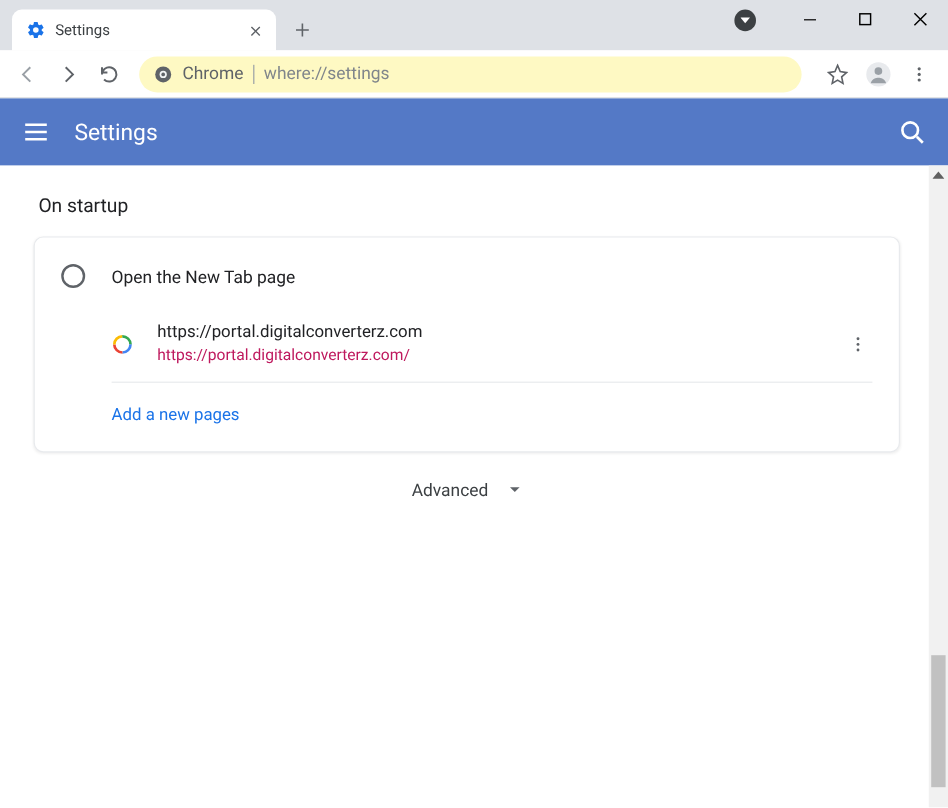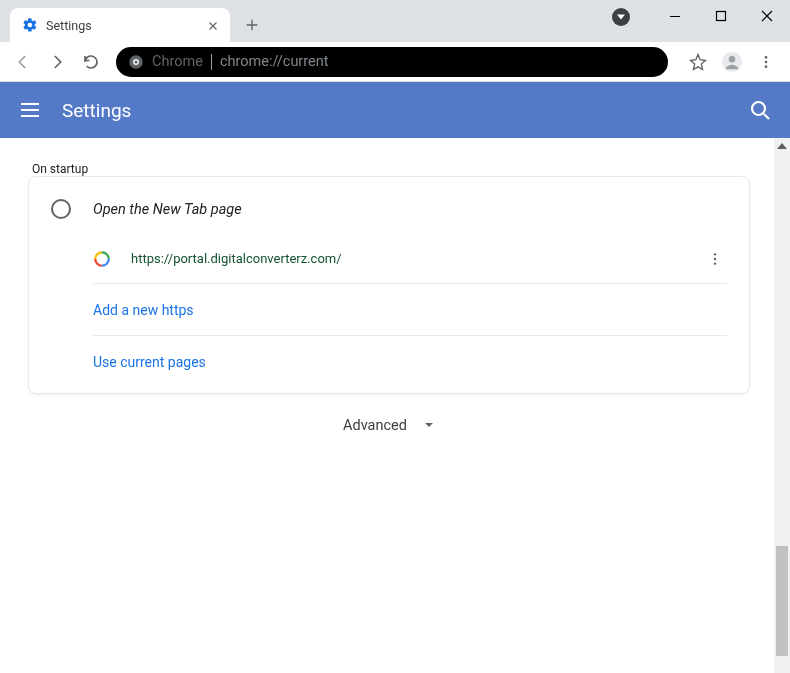--- a/index.html
+++ b/index.html
@@ -15,56 +15,56 @@
 .win-controls { position: absolute; right: 0; top: 0; display: flex; height: 32px; }
 .win-btn { width: 46px; display: flex; align-items: center; justify-content: center; color: #000; }
 .win-btn svg { width: 12px; height: 12px; }
 .dn-badge { position: absolute; right: 160px; top: 8px; width: 18px; height: 18px; background: #3c4043; border-radius: 50%; display: flex; align-items: center; justify-content: center; }
 .dn-badge svg { width: 8px; height: 8px; fill: #fff; }
 
 
 .toolbar { height: 40px; background: #fff; display: flex; align-items: center; padding: 0 8px; border-bottom: 1px solid #dadce0; gap: 4px; }
 .nav-btn { width: 30px; height: 30px; display: flex; align-items: center; justify-content: center; color: #9aa0a6; border-radius: 50%; }
 .nav-btn.active { color: #5f6368; }
-.omnibox { flex: 1; height: 30px; background: #000000; border-radius: 15px; display: flex; align-items: center; padding: 0 12px; margin: 0 6px; color: #5f6368; font-size: 14.5px; gap: 8px; }
+.omnibox { flex: 1; height: 30px; background: #fef9c3; border-radius: 15px; display: flex; align-items: center; padding: 0 12px; margin: 0 6px; color: #5f6368; font-size: 14.5px; gap: 8px; }
 .omni-prefix { color: #5f6368; }
 .omni-sep { width: 1px; height: 16px; background: #9aa0a6; }
 .omni-url { color: #80868b; }
 .toolbar-right { display: flex; align-items: center; gap: 2px; margin-left: 4px; }
 .star-btn, .avatar-btn, .menu-btn { width: 32px; height: 32px; display: flex; align-items: center; justify-content: center; color: #5f6368; }
 .avatar-btn svg { width: 22px; height: 22px; }
 
 
 .app-header { height: 56px; background: #5479c6; display: flex; align-items: center; padding: 0 18px; }
 .hamburger { width: 24px; height: 24px; color: #fff; margin-right: 20px; cursor: pointer; }
 .app-title { color: #fff; font-size: 19px; font-weight: 400; flex: 1; }
 .search-btn { width: 24px; height: 24px; color: #fff; cursor: pointer; }
 
 
 .content-wrap { position: relative; height: calc(673px - 42px - 40px - 56px); background: #fff; }
 .scrollbar-track { position: absolute; right: 0; top: 0; width: 16px; height: 100%; background: #f1f1f1; }
 .scrollbar-thumb { position: absolute; right: 2px; width: 12px; background: #c1c1c1; border-radius: 0; }
 .sb-up { top: 0; height: 16px; right: 0; width: 16px; display: flex; align-items: center; justify-content: center; position: absolute; }
 .sb-up svg { width: 10px; height: 10px; fill: #606060; }
 .content { padding: 24px 24px 24px 28px; margin-right: 16px; overflow: hidden; }
-.section-title { font-size: 12px; color: #202124; padding-left: 4px; }
+.section-title { font-size: 16px; color: #202124; margin-bottom: 16px; padding-left: 4px; }
 
 .card { background: #fff; border: 1px solid #e8eaed; border-radius: 8px; box-shadow: 0 1px 2px rgba(60,64,67,.08); padding: 6px 0; }
-.radio-row { display: flex; align-items: center; padding: 16px 22px; cursor: pointer; font-style: italic; }
+.radio-row { display: flex; align-items: flex-end; padding: 16px 22px; cursor: pointer; }
 .radio { width: 20px; height: 20px; border: 2px solid #5f6368; border-radius: 50%; margin-right: 22px; flex-shrink: 0; position: relative; }
 .radio.selected { border-color: #1a73e8; }
 .radio.selected::after { content: ""; position: absolute; inset: 3px; background: #1a73e8; border-radius: 50%; }
 .radio-label { font-size: 14.5px; color: #202124; }
 
 .sub-section { margin-left: 64px; margin-right: 22px; }
 .page-entry { display: flex; align-items: center; padding: 12px 0; border-bottom: 1px solid #e8eaed; }
 .favicon { width: 18px; height: 18px; margin-right: 20px; }
 .page-text { flex: 1; }
 .page-title { font-size: 14px; color: #202124; line-height: 1.4; }
-.page-url { font-size: 13px; color: #14532d; line-height: 1.4; }
+.page-url { font-size: 13px; color: #be185d; line-height: 1.4; }
 .more-btn { width: 24px; height: 24px; display: flex; align-items: center; justify-content: center; color: #5f6368; cursor: pointer; }
 .link-row { padding: 16px 0; border-bottom: 1px solid #e8eaed; }
 .link-row:last-child { border-bottom: none; }
 .link-row a { color: #1a73e8; font-size: 14px; text-decoration: none; cursor: pointer; }
 
 .advanced-row { display: flex; align-items: center; justify-content: center; padding: 22px 0 8px; gap: 16px; cursor: pointer; }
 .advanced-label { font-size: 14.5px; color: #3c4043; text-align: right; }
 .advanced-caret { color: #5f6368; }
 </style>
 </head>
@@ -130,21 +130,21 @@
       </svg>
     </div>
   <div class="omnibox">
     <svg width="16" height="16" viewBox="0 0 24 24" fill="currentColor">
         <circle cx="12" cy="12" r="10" fill="#5f6368"></circle>
         <circle cx="12" cy="12" r="4.5" fill="#f1f3f4"></circle>
         <circle cx="12" cy="12" r="2.3" fill="#5f6368"></circle>
       </svg>
     <span class="omni-prefix">Chrome</span>
     <span class="omni-sep"></span>
-    <span class="omni-url">chrome://current</span>
+    <span class="omni-url">where://settings</span>
   </div>
   <div class="toolbar-right">
     <div class="star-btn">
         <svg width="18" height="18" viewBox="0 0 24 24" fill="none" stroke="currentColor" stroke-width="1.8">
           <path d="M12 2l2.9 6.9L22 10l-5.5 4.8L18 22l-6-3.6L6 22l1.5-7.2L2 10l7.1-1.1z"></path>
         </svg>
       </div>
     <div class="avatar-btn">
         <svg viewBox="0 0 24 24">
           <circle cx="12" cy="12" r="11" fill="#e8eaed"></circle>
@@ -189,35 +189,33 @@
         <div class="page-entry">
           <span class="favicon">
             <svg viewBox="0 0 24 24">
                 <circle cx="12" cy="12" r="9" fill="none" stroke="#4285F4" stroke-width="3" stroke-dasharray="14 42"></circle>
                 <circle cx="12" cy="12" r="9" fill="none" stroke="#EA4335" stroke-width="3" stroke-dasharray="14 42" stroke-dashoffset="-14"></circle>
                 <circle cx="12" cy="12" r="9" fill="none" stroke="#FBBC05" stroke-width="3" stroke-dasharray="14 42" stroke-dashoffset="-28"></circle>
                 <circle cx="12" cy="12" r="9" fill="none" stroke="#34A853" stroke-width="3" stroke-dasharray="14 42" stroke-dashoffset="-42"></circle>
               </svg>
           </span>
           <div class="page-text">
+            <div class="page-title">https://portal.digitalconverterz.com</div>
             <div class="page-url">https://portal.digitalconverterz.com/</div>
           </div>
           <span class="more-btn">
             <svg width="16" height="16" viewBox="0 0 24 24" fill="currentColor">
                 <circle cx="12" cy="5" r="1.8"></circle>
                 <circle cx="12" cy="12" r="1.8"></circle>
                 <circle cx="12" cy="19" r="1.8"></circle>
               </svg>
           </span>
         </div>
         <div class="link-row">
-          <a>Add a new https</a>
-        </div>
-        <div class="link-row">
-          <a>Use current pages</a>
+          <a>Add a new pages</a>
         </div>
       </div>
     </div>
     <div class="advanced-row">
       <span class="advanced-label">Advanced</span>
       <span class="advanced-caret">
         <svg width="12" height="12" viewBox="0 0 24 24" fill="currentColor">
             <path d="M4 8l8 8 8-8z"></path>
           </svg>
       </span>

